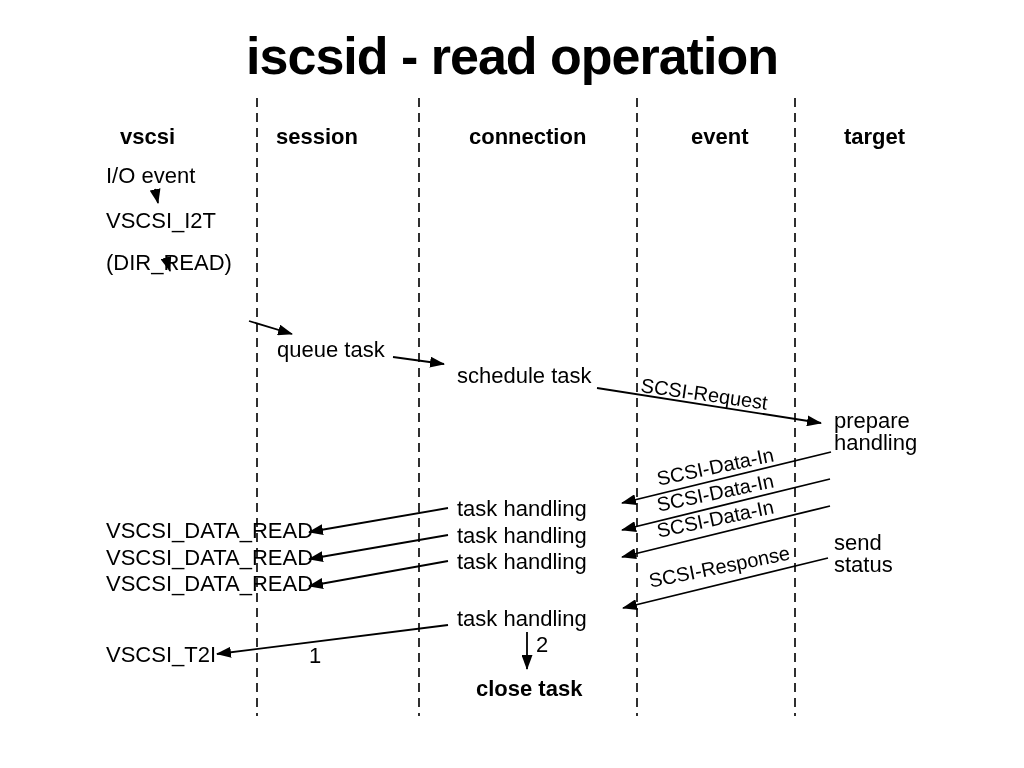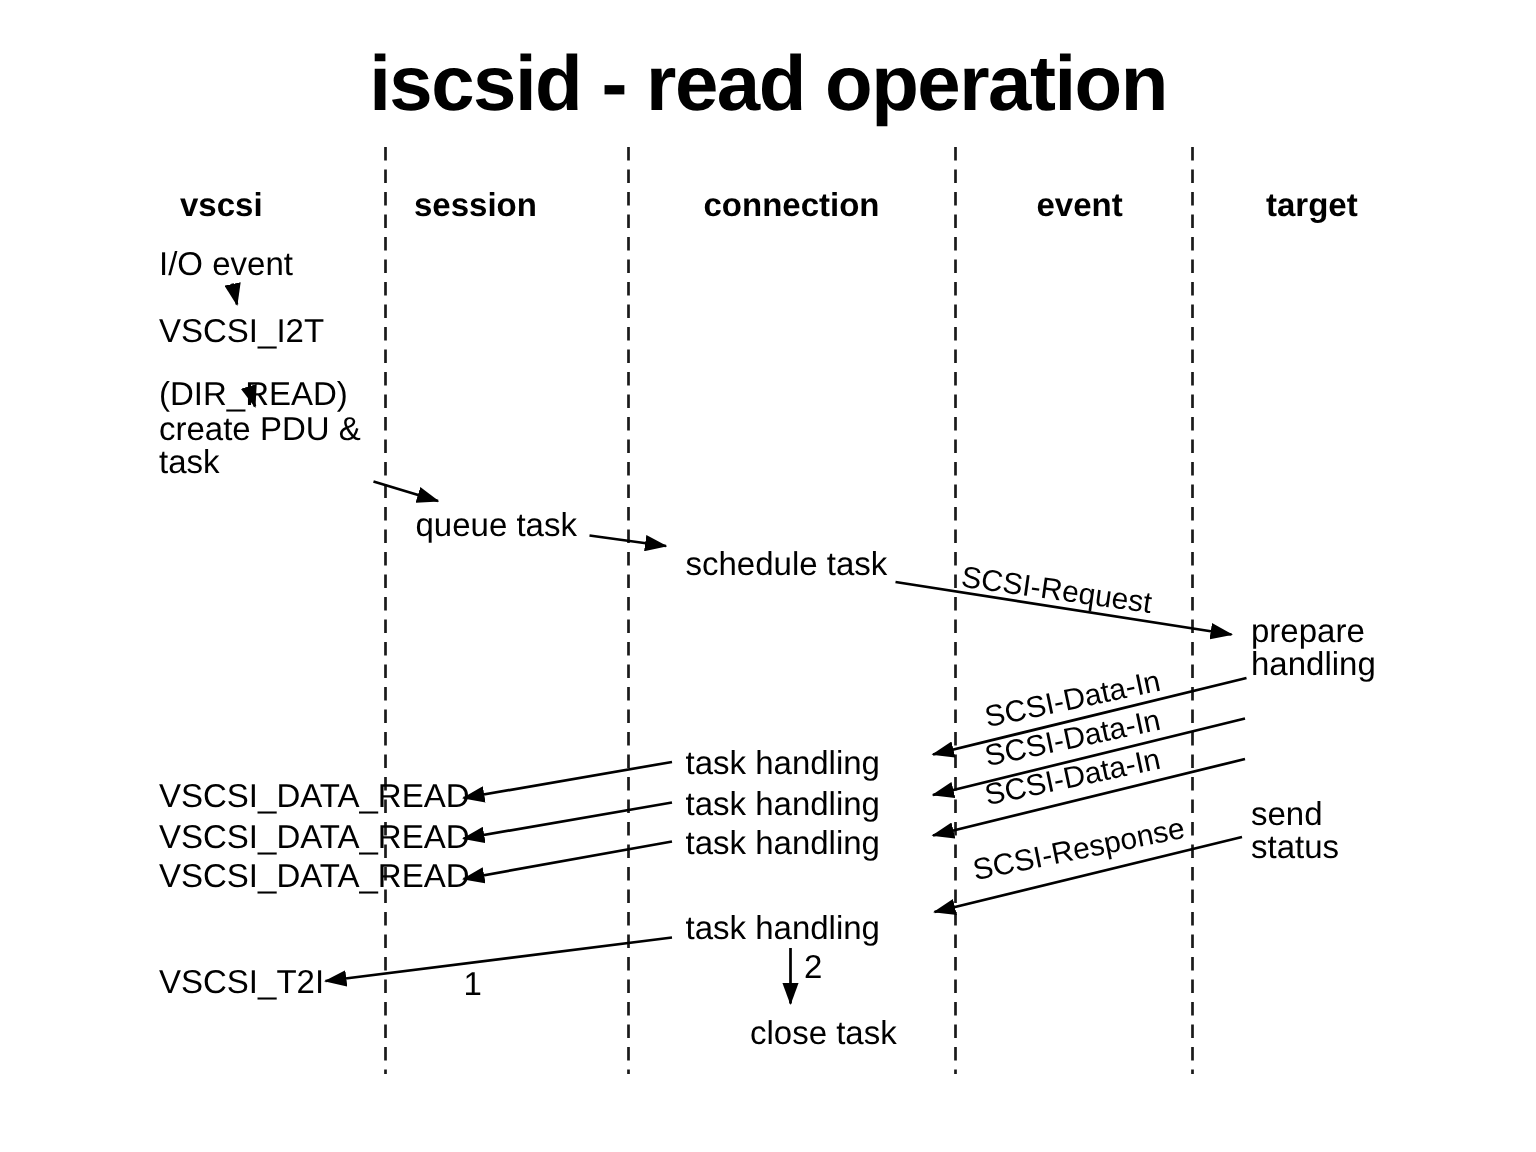--- a/index.html
+++ b/index.html
@@ -61,35 +61,33 @@
 
   <div class="colhead" style="left:120px;">vscsi</div>
   <div class="colhead" style="left:276px;">session</div>
   <div class="colhead" style="left:469px;">connection</div>
   <div class="colhead" style="left:691px;">event</div>
   <div class="colhead" style="left:831px;margin-left:13px;">target</div>
 
   <div class="label" style="left:106px;top:165px;">I/O event</div>
   <div class="label" style="left:106px;top:210px;">VSCSI_I2T</div>
   <div class="label" style="left:106px;top:232px;margin-top:20px;">(DIR_READ)</div>
-  <div class="label" style="left:106px;top:275px;">create PDU &amp;
-task</div>
   <div class="label" style="left:106px;top:520px;">VSCSI_DATA_READ</div>
   <div class="label" style="left:106px;top:547px;">VSCSI_DATA_READ</div>
   <div class="label" style="left:106px;top:573px;">VSCSI_DATA_READ</div>
   <div class="label" style="left:106px;top:644px;">VSCSI_T2I</div>
 
   <div class="label" style="left:277px;top:339px;">queue task</div>
 
   <div class="label" style="left:457px;top:365px;">schedule task</div>
   <div class="label" style="left:457px;top:498px;">task handling</div>
   <div class="label" style="left:457px;top:525px;">task handling</div>
   <div class="label" style="left:457px;top:551px;">task handling</div>
   <div class="label" style="left:457px;top:608px;">task handling</div>
-  <div class="label" style="left:500px;top:678px;">close task</div>
+  <div class="label" style="left:476px;top:678px;font-weight:bold;">close task</div>
 
   <div class="label rot" style="left:641px;top:374px;transform:rotate(8deg);">SCSI-Request</div>
   <div class="label rot" style="left:657px;top:468px;transform:rotate(-12deg);">SCSI-Data-In</div>
   <div class="label rot" style="left:657px;top:494px;transform:rotate(-12deg);">SCSI-Data-In</div>
   <div class="label rot" style="left:657px;top:520px;transform:rotate(-12deg);">SCSI-Data-In</div>
   <div class="label rot" style="left:649px;top:570px;transform:rotate(-11.5deg);">SCSI-Response</div>
 
   <div class="label" style="left:834px;top:410px;">prepare
 handling</div>
   <div class="label" style="left:834px;top:532px;">send

